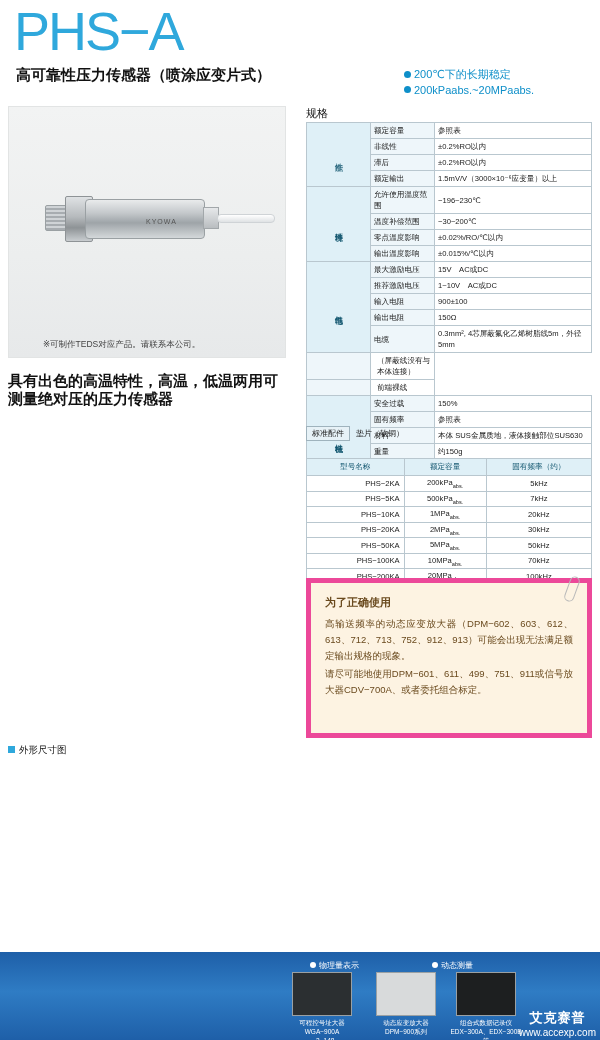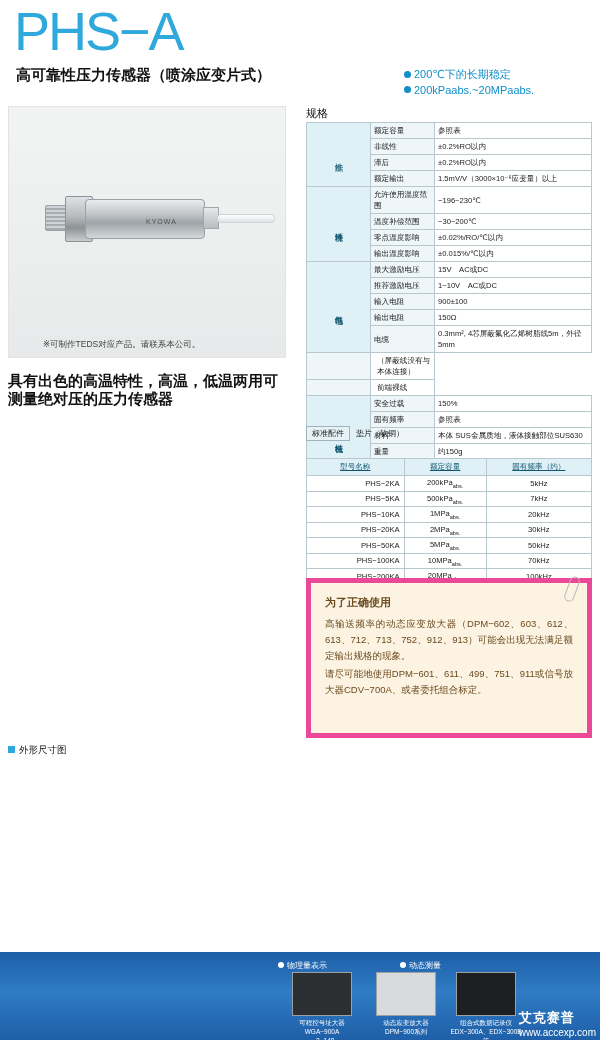--- a/index.html
+++ b/index.html
@@ -96,21 +96,21 @@
     padding:1px 5px; margin-right:6px;
   }
 
   
   .model-table {
     position:absolute; left:306px; top:458px; width:286px;
     border-collapse:collapse; font-size:7.6px; color:#1a1a1a;
   }
   .model-table th {
     background:#dff0f7; border:1px solid #b9c7cf; font-weight:normal;
-    padding:3px 2px; font-size:7.6px; color:#12566f;text-decoration:underline;
+    padding:3px 2px; font-size:7.6px; color:#12566f;
   }
   .model-table td { border:1px solid #b9c7cf; padding:2px 4px; text-align:center; }
   .model-table td.left { text-align:right; padding-left:6px; }
   sub.ab { font-size:5.6px; }
 
   
   .notice {
     position:absolute; left:306px; top:578px; width:286px; height:160px;
     background:#fdf3e2; border:5px solid #ec4899;
   }
@@ -125,30 +125,30 @@
   
   .dim-head { position:absolute; left:8px; top:744px; font-size:9.5px; color:#111; }
   .dim-head .sq { display:inline-block; width:7px; height:7px; background:#2fa8dc; margin-right:4px;}
   .dim-band { position:absolute; left:0; top:760px; width:600px; height:190px; background:#ffffff; }
 
   
   .bottom-band {
     position:absolute; left:0; top:952px; width:600px; height:88px;
     background:linear-gradient(180deg,#1e5fa8 0%,#2f7cc4 45%,#1e5fa8 100%);
   }
-  .bb-head { position:absolute; color:#fff; font-size:8px; }
+  .bb-head { position:absolute; color:#fff; font-size:8px;margin-left:32px; }
   .bb-head .dot { display:inline-block; width:6px; height:6px; border-radius:50%; background:#fff; margin-right:3px;}
   .prod {
     position:absolute; width:60px; height:44px; background:#d8dadb; border:1px solid #9aa0a3;
   }
   .prod.dark { background:#2b2f31; }
   .prod.amp { background:#1d1f20; }
   .prodcap { position:absolute; color:#fff; font-size:6.5px; line-height:9px; text-align:center; width:76px;}
   .logo {
-    position:absolute; right:4px; bottom:2px; text-align:left;
+    position:absolute; right:4px; bottom:2px; text-align:center;
   }
   .logo .cn { font-size:13px; color:#ffffff; font-weight:bold; letter-spacing:1px;}
   .logo .url { font-size:10px; color:#ffffff; }
 </style>
 </head>
 <body>
 
 <div class="page">
 
   <div class="title-main">PHS−A</div>

